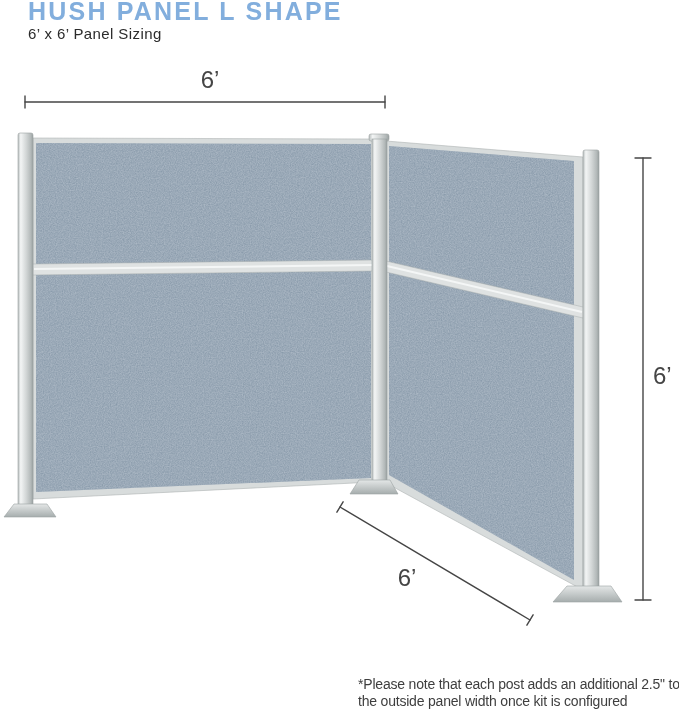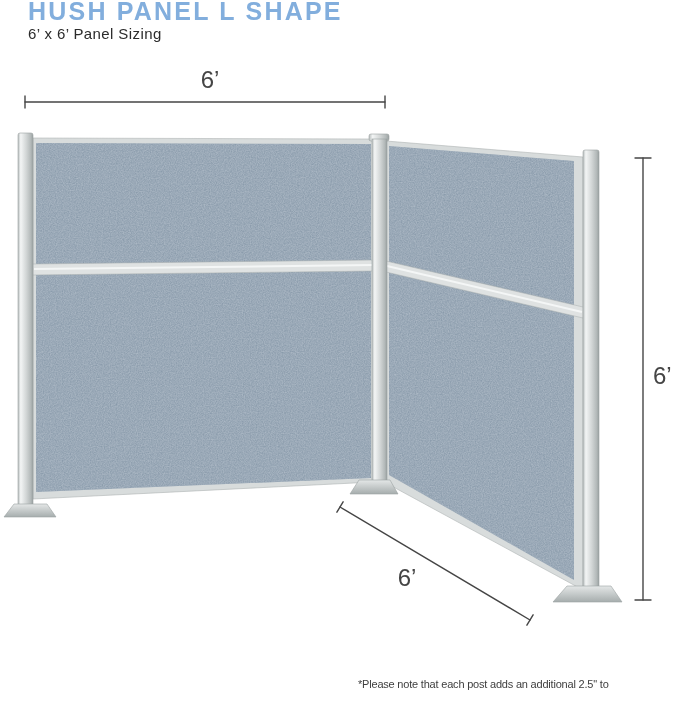--- a/index.html
+++ b/index.html
@@ -20,21 +20,21 @@
   }
   .dim-label{
     position:absolute;font-size:24px;font-weight:500;
     color:var(--dimension,#454545);white-space:nowrap;
   }
   .dim-label.top{left:190px;top:66px;width:40px;text-align:center;}
   .dim-label.right{left:653px;top:362px;}
   .dim-label.bottom{left:388px;top:564px;width:38px;text-align:center;}
   .footnote{
     position:absolute;left:358px;top:676px;
-    font-size:11px;line-height:17px;letter-spacing:-0.2px;
+    font-size:14px;line-height:17px;letter-spacing:-0.2px;
     color:#3e3e3e;
   }
   .footnote div{white-space:nowrap;}
   svg.illustration{position:absolute;left:0;top:0;}
   .frame{fill:var(--frame,#d8dcdc);stroke:#aeb4b4;stroke-width:.6;}
   .fabric{fill:var(--fabric,#8496a7);}
   .rail{fill:#dfe2e2;stroke:#a9afaf;stroke-width:.5;}
   .rail-hi{stroke:#f4f6f6;stroke-width:2;fill:none;}
   .post{fill:url(#postGrad);stroke:#9aa1a1;stroke-width:.6;}
   .foot{fill:url(#footGrad);stroke:#9aa1a1;stroke-width:.6;}
@@ -120,15 +120,16 @@
       <path class="dim" d="M526.9,625.2 L533.1,614.8"></path>
     </g>
   </svg>
 
   <div class="dim-label top">6’</div>
   <div class="dim-label right">6’</div>
   <div class="dim-label bottom">6’</div>
 
   <div class="footnote">
     <div>*Please note that each post adds an additional 2.5" to</div>
+    <div>the outside panel width once kit is configured</div>
   </div>
 
 </div>
 
 </body></html>

